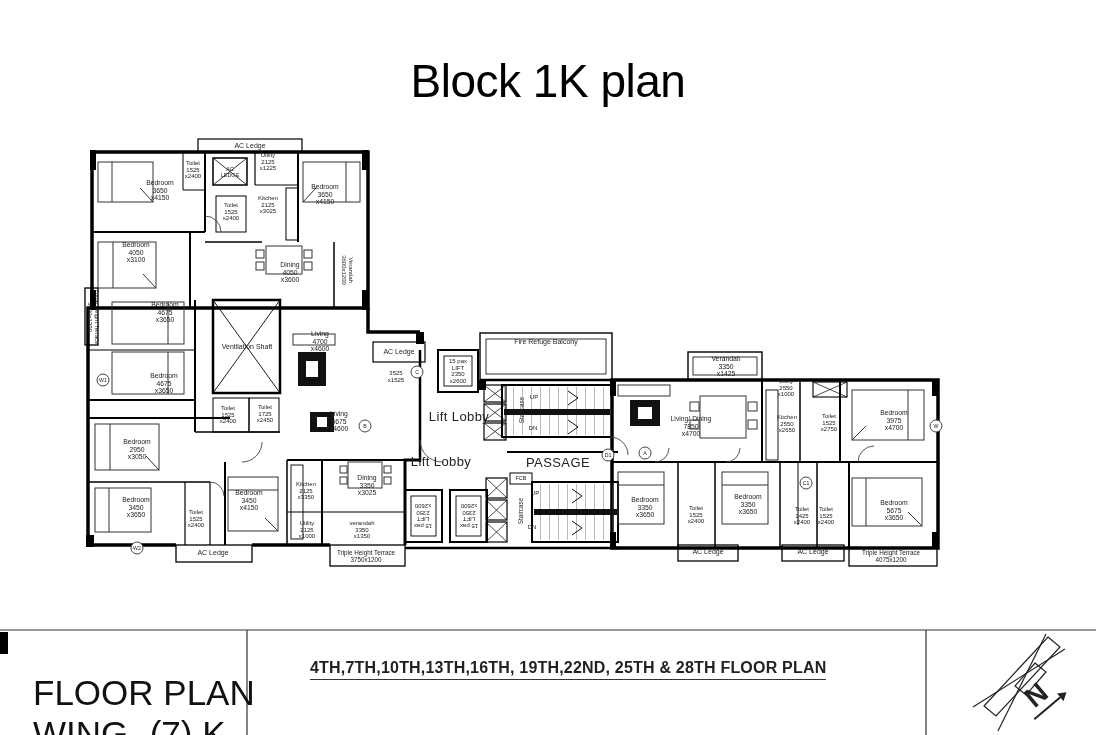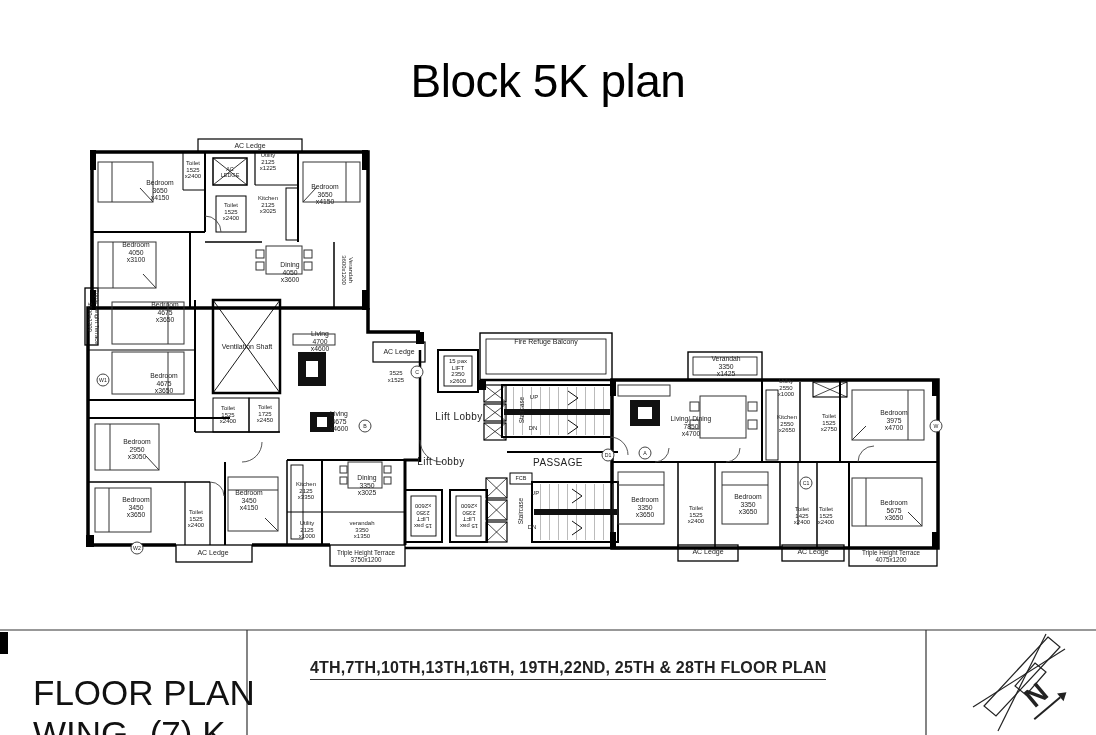--- a/index.html
+++ b/index.html
@@ -5,21 +5,21 @@
   html,body{margin:0;padding:0;background:#fff;}
   .page{position:relative;width:1096px;height:735px;background:#fff;overflow:hidden;
         font-family:"Liberation Sans","DejaVu Sans",sans-serif;color:#1f1f1f;}
   svg{position:absolute;left:0;top:0;}
   .title{position:absolute;top:54px;left:0;width:100%;text-align:center;
          font-size:46px;font-weight:500;letter-spacing:-0.5px;color:#000;}
   .firenote{position:absolute;left:393px;top:273px;font-size:12px;letter-spacing:.2px;color:#222;}
   .lbl{position:absolute;transform:translate(-50%,-50%);font-size:6.8px;line-height:1.12;
        text-align:center;white-space:pre-line;color:#222;}
   .s6{font-size:6px}.s63{font-size:6.3px}.s55{font-size:5.5px}
-  .s7{font-size:7px}.s75{font-size:10px;letter-spacing:.4px}
+  .s7{font-size:7px}.s75{font-size:13px;letter-spacing:.4px}
   .r90{transform:translate(-50%,-50%) rotate(90deg);}
   .rm90{transform:translate(-50%,-50%) rotate(-90deg);}
   .r180{transform:translate(-50%,-50%) rotate(180deg);}
   .marker{position:absolute;transform:translate(-50%,-50%);width:11px;height:11px;
           border:1px solid #444;border-radius:50%;font-size:5.2px;line-height:11px;
           text-align:center;color:#222;background:#fff;}
   .tb-name{position:absolute;left:33px;top:672px;font-size:35px;line-height:41px;color:#111;}
   .tb-floors{position:absolute;left:310px;top:659px;font-size:16px;font-weight:bold;color:#222;
              border-bottom:1.5px solid #333;padding-bottom:2px;letter-spacing:.2px;}
 </style>
@@ -254,21 +254,21 @@
       <polygon points="1048,637 1060,647 996,716 984,706"></polygon>
       <polygon points="1035,663 1046,672 1026,695 1015,686"></polygon>
       <g transform="rotate(-40 1037 696)">
         <text x="1037" y="704" text-anchor="middle" font-size="28" font-weight="bold" font-family="Liberation Sans, DejaVu Sans, sans-serif" fill="#222" stroke="none">N</text>
         <line x1="1020" y1="712" x2="1054" y2="712" stroke-width="2"></line>
         <polygon points="1054,707 1062,712 1054,717" fill="#222" stroke="none"></polygon>
       </g>
     </g>
   </svg>
 
-  <div class="title">Block 5K plan</div>
+  <div class="title">Block 1K plan</div>
 
   <div class="lbl s7" style="left:250px;top:146px">AC Ledge</div>
   <div class="lbl" style="left:160px;top:190px">Bedroom
 3650
 x4150</div>
   <div class="lbl s6" style="left:193px;top:170px">Toilet
 1525
 x2400</div>
   <div class="lbl s55" style="left:230px;top:172px">AC
 LEDGE</div>

